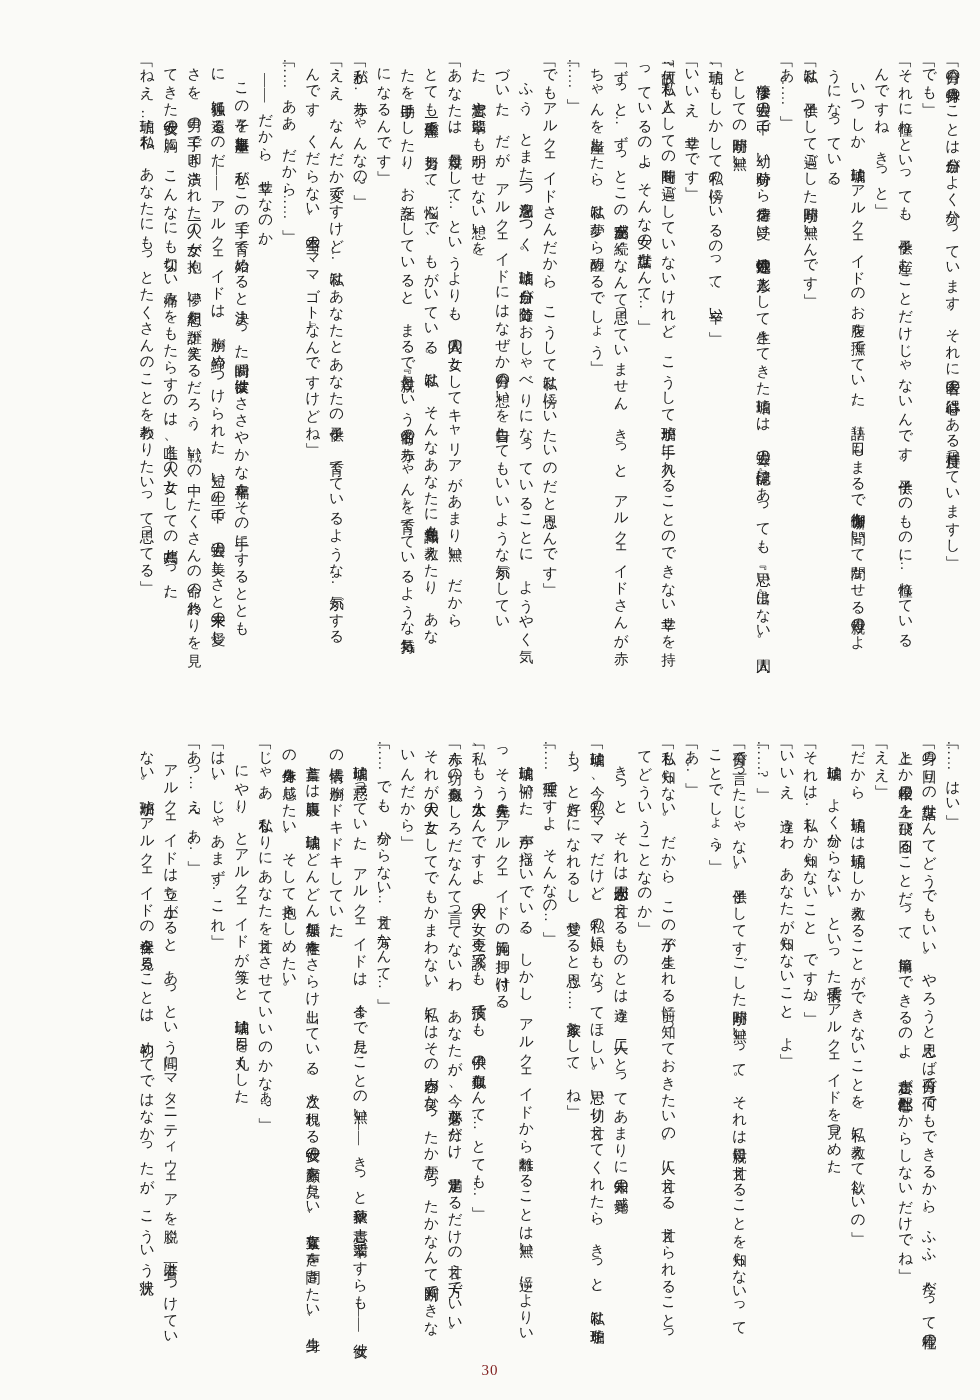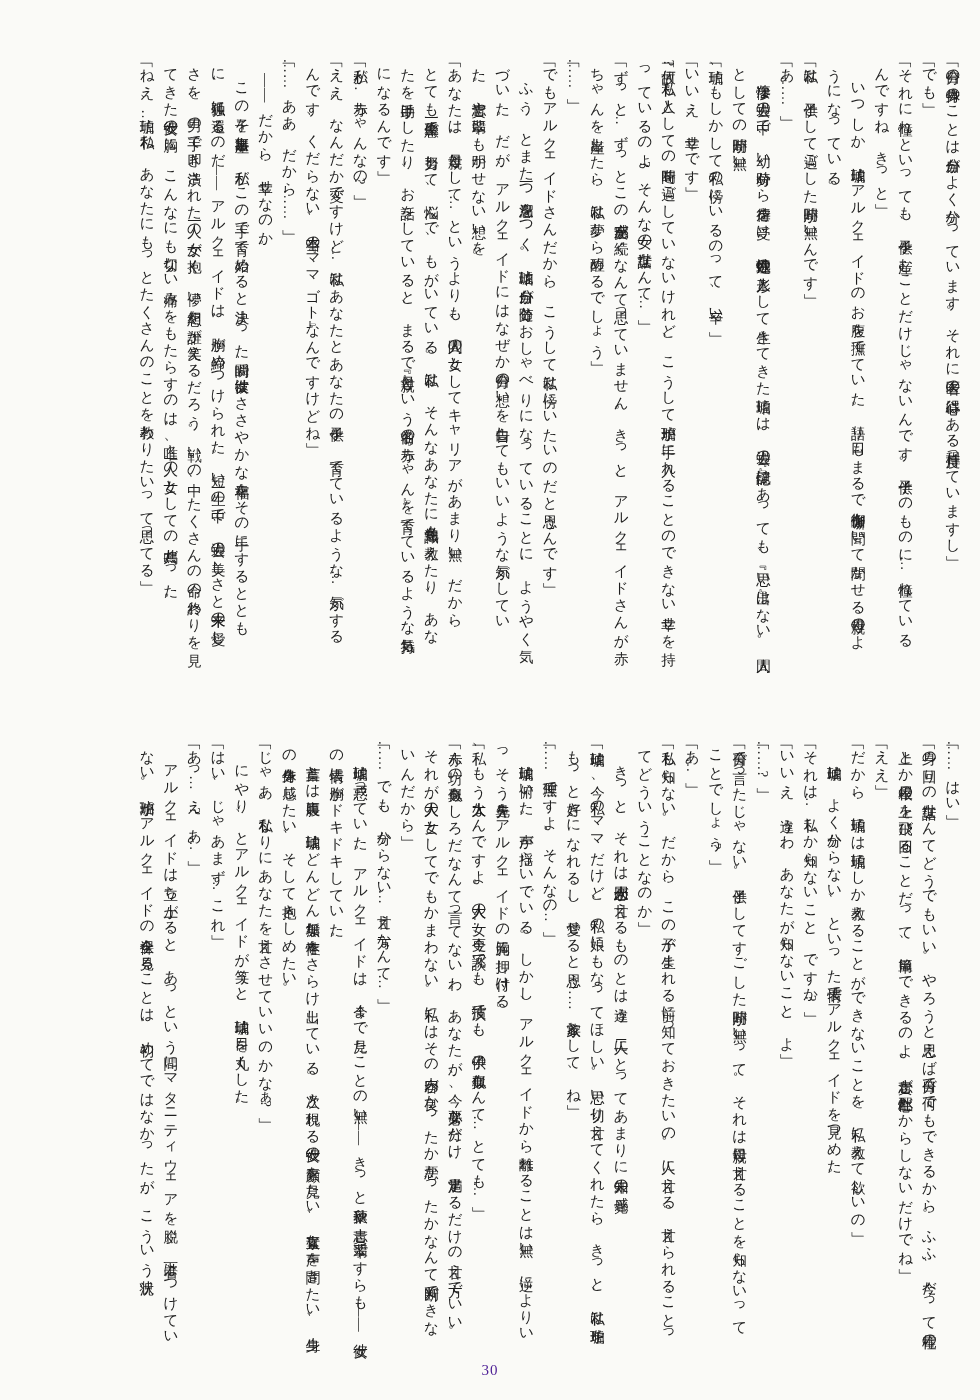--- a/index.html
+++ b/index.html
@@ -28,21 +28,21 @@
   }
   .text-block.top    { top: 58px;  height: 594px; }
   .text-block.bottom { top: 740px; height: 602px; }
   .text-block p { margin: 0; padding: 0; }
   .text-block p.indent { text-indent: 1em; }
   .page-number {
     position: absolute;
     top: 1362px; left: 0; right: 0;
     text-align: center;
     font-size: 15px;
-    color: #4c1d95;
+    color: #7f1d1d;
     letter-spacing: 1px;
   }
 </style>
 </head>
 <body>
 
 <div class="page">
   <section class="text-block top">
       <p>「自分の身体のことは自分がよく分かっています。それに医者の心得はある程度持っていますし」</p>
       <p>「でも」</p>

